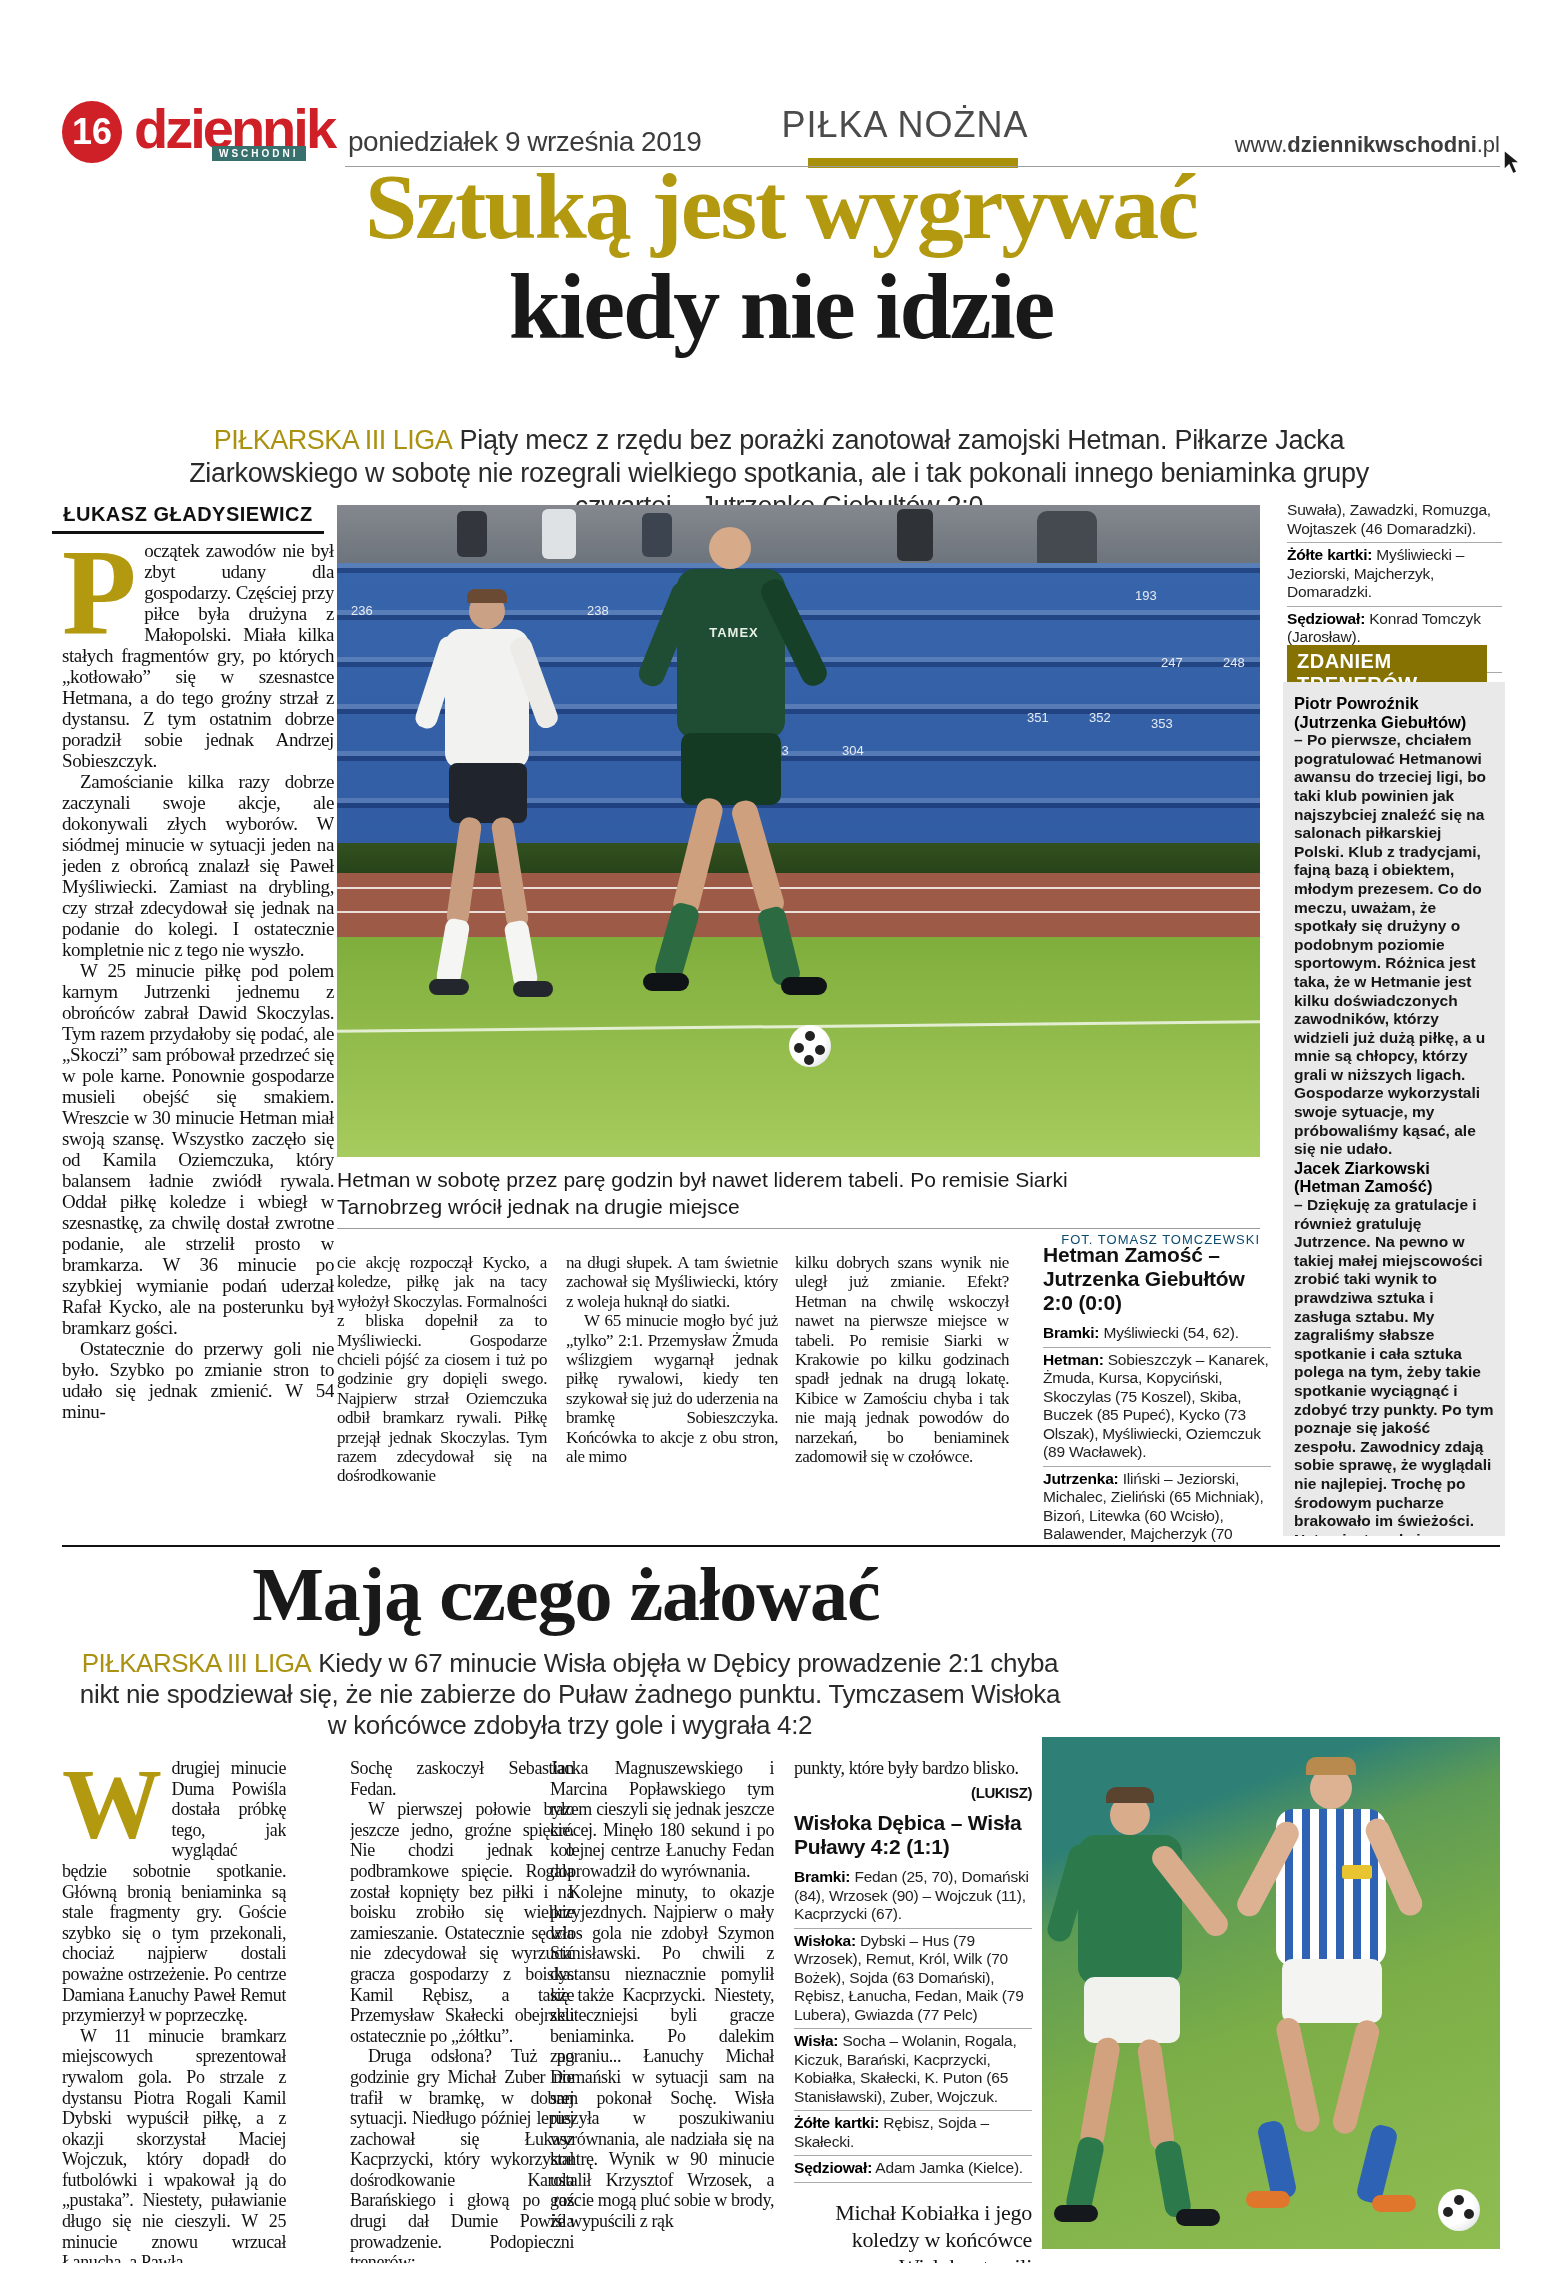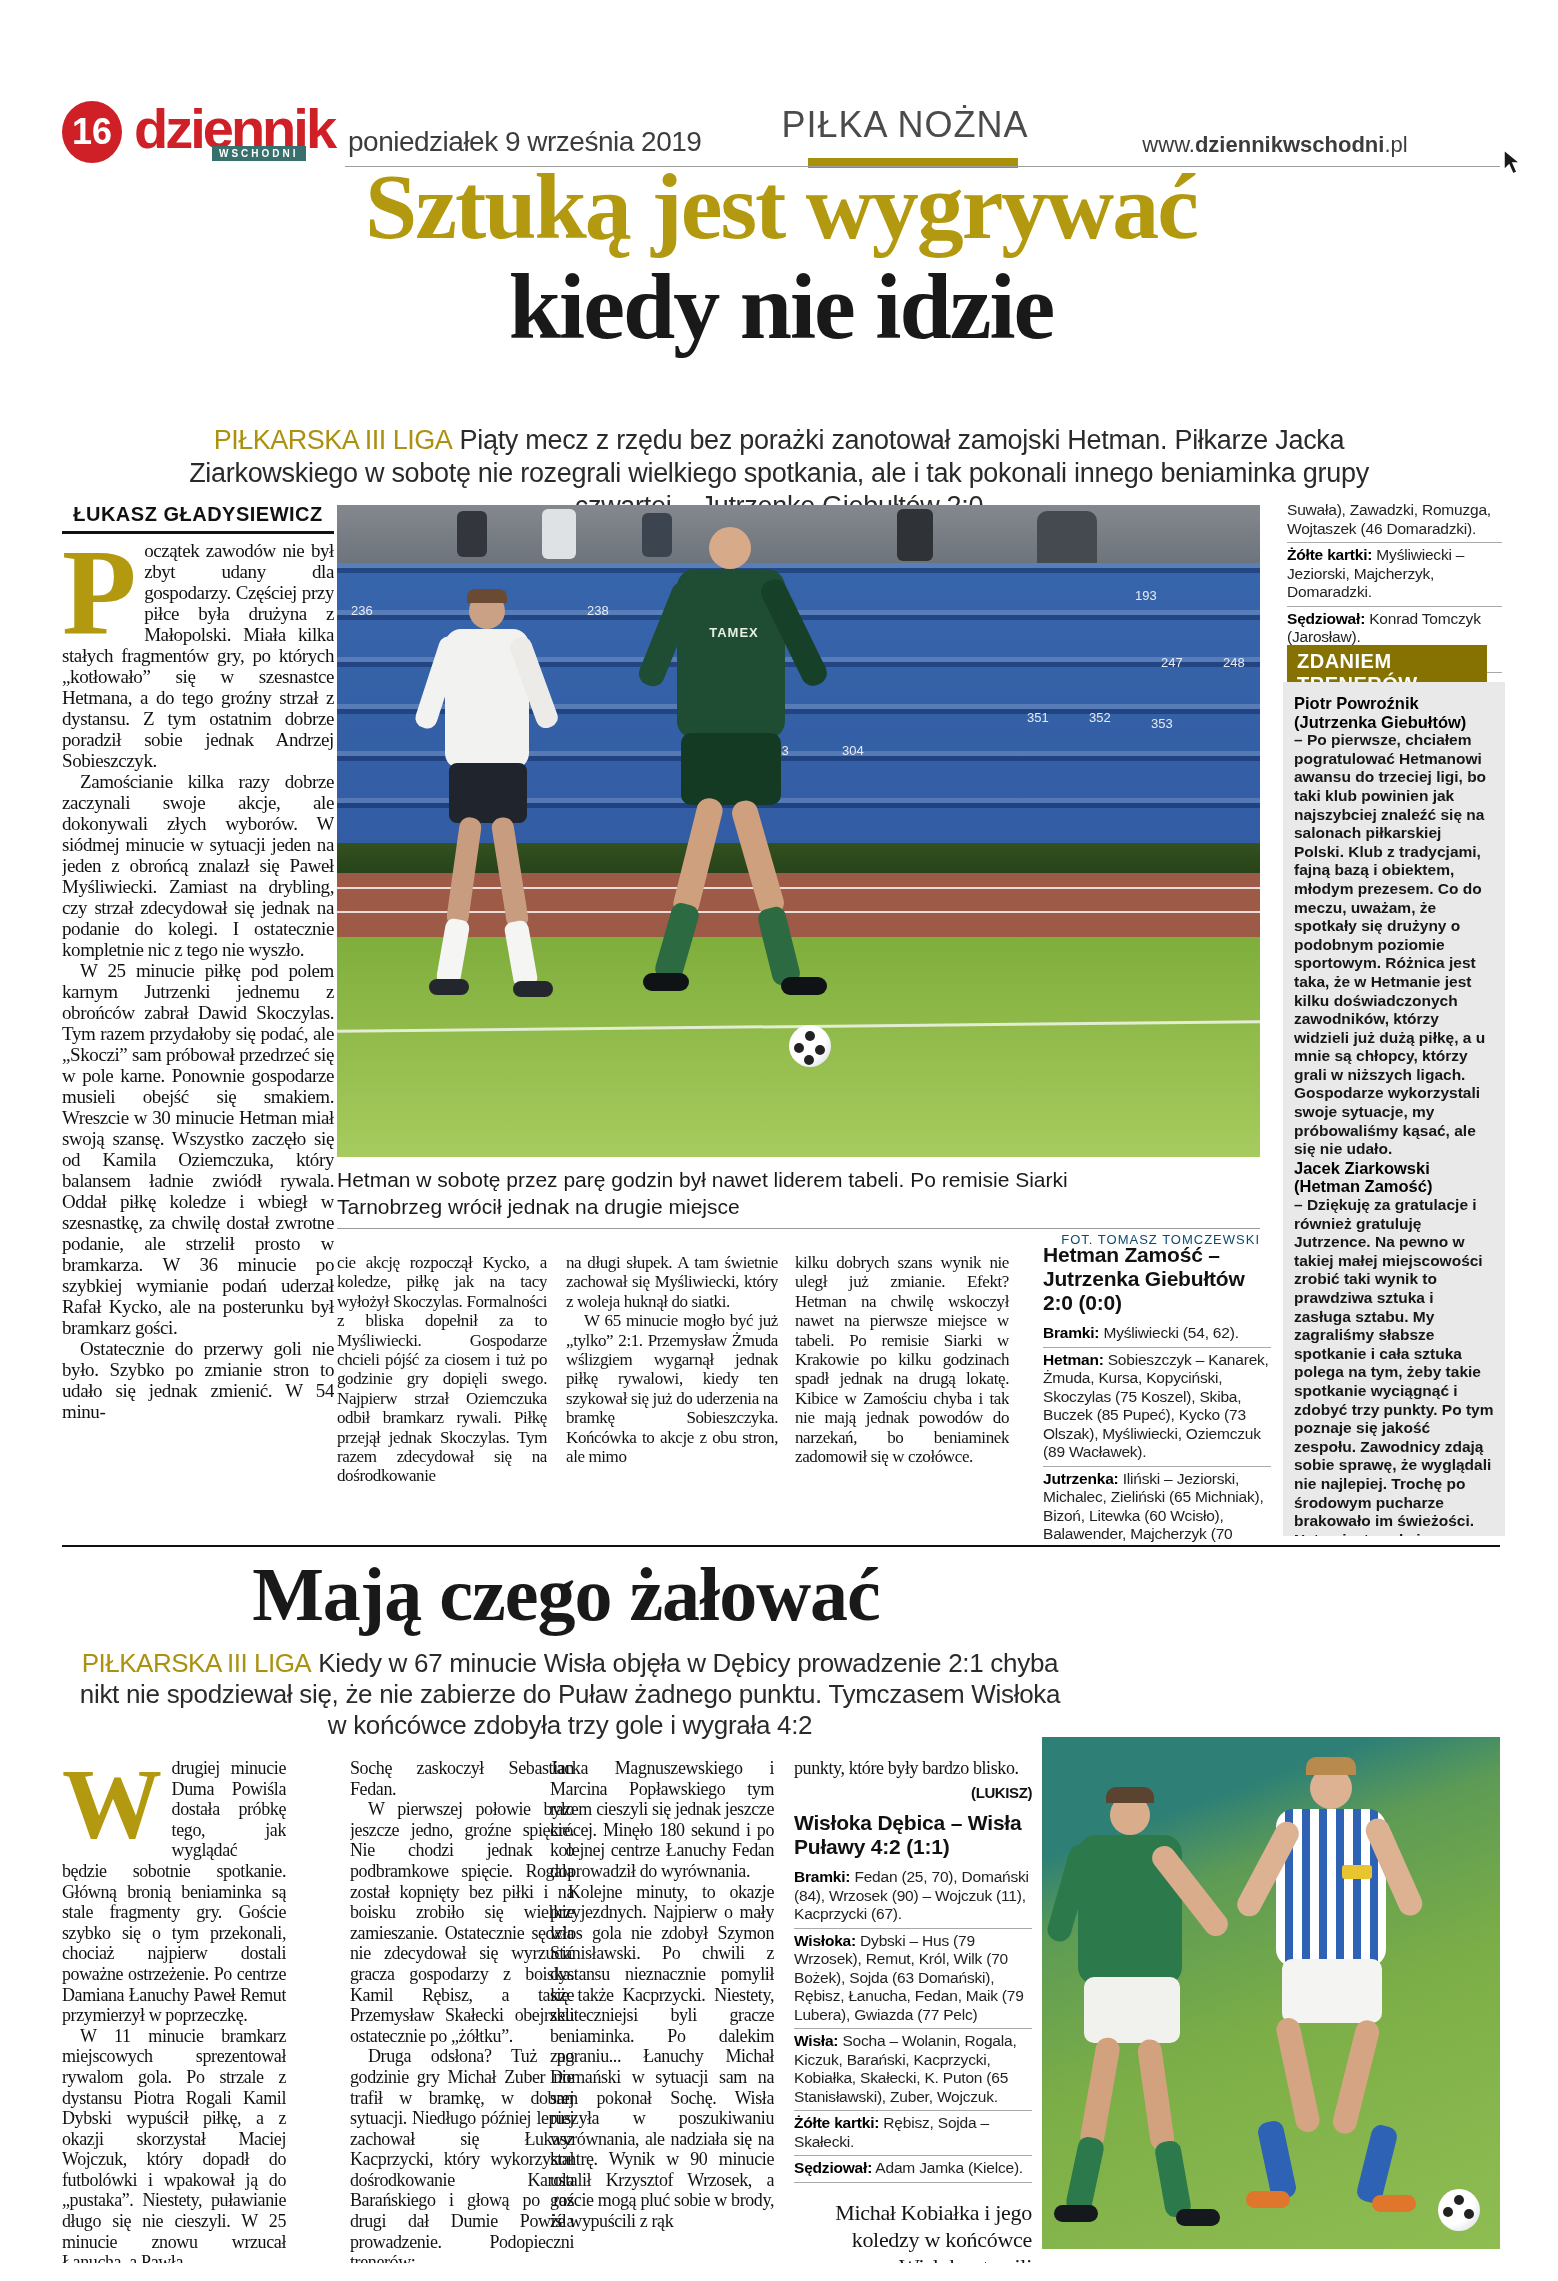--- a/index.html
+++ b/index.html
@@ -14,31 +14,31 @@
   .pageno{left:62px;top:101px;width:60px;height:62px;background:#cf2027;border-radius:50%;
           color:#fff;font-weight:bold;font-size:36px;display:flex;align-items:center;justify-content:center;}
   .logo{left:134px;top:96px;color:#cf2027;font-weight:bold;font-size:56px;letter-spacing:-3px;}
   .logo-sub{left:212px;top:146px;background:#37706d;color:#fff;font-size:10px;letter-spacing:3px;
             padding:2px 7px;font-weight:bold;}
   .date{left:348px;top:126px;font-size:28px;color:#3c3c3c;letter-spacing:-0.5px;}
   .section{left:780px;top:104px;width:250px;text-align:center;font-size:36px;color:#4b4b4b;
            letter-spacing:1px;font-weight:300;}
   .section-bar{left:808px;top:158px;width:210px;height:10px;background:#a8900a;}
   .head-rule{left:345px;top:166px;width:1155px;height:0;border-top:1px solid #9c9c9c;}
-  .url{left:1050px;top:132px;width:450px;text-align:center;font-size:22px;color:#3c3c3c;}
+  .url{left:1050px;top:132px;width:450px;text-align:right;font-size:22px;color:#3c3c3c;}
   .url b{font-weight:bold;}
   
   .hl1a{left:62px;top:156px;width:1438px;text-align:center;font-size:94px;font-weight:bold;
         color:#b3990f;letter-spacing:-2px;line-height:100px;}
   .hl1b{left:62px;top:256px;width:1438px;text-align:center;font-size:94px;font-weight:bold;
         color:#191919;letter-spacing:-2px;line-height:100px;}
   .lead{font-size:27px;line-height:33px;color:#2a2a2a;text-align:center;letter-spacing:-0.3px;}
   .lead1{left:144px;top:424px;width:1270px;}
   .kicker{color:#ab9110;font-weight:normal;letter-spacing:-0.5px;}
-  .author{left:62px;top:503px;width:272px;text-align:center;font-weight:bold;font-size:20px;
+  .author{left:52px;top:503px;width:272px;text-align:center;font-weight:bold;font-size:20px;
           letter-spacing:0.5px;border-bottom:3px solid #111;padding-bottom:5px;color:#111;}
   
   .bcol{font-size:19px;line-height:21px;letter-spacing:-0.4px;overflow:hidden;}
   .col1{left:62px;top:540px;width:272px;height:995px;}
   .dropcap{float:left;font-weight:bold;color:#b3990f;font-size:122px;line-height:98px;
            margin:4px 8px 0 0;}
   .dropcap2{float:left;font-weight:bold;color:#b3990f;font-size:100px;line-height:80px;
             margin:6px 10px 0 0;}
   .scol{font-size:17px;line-height:19.4px;letter-spacing:-0.4px;overflow:hidden;}
   .colA{left:337px;top:1253px;width:210px;height:292px;}

